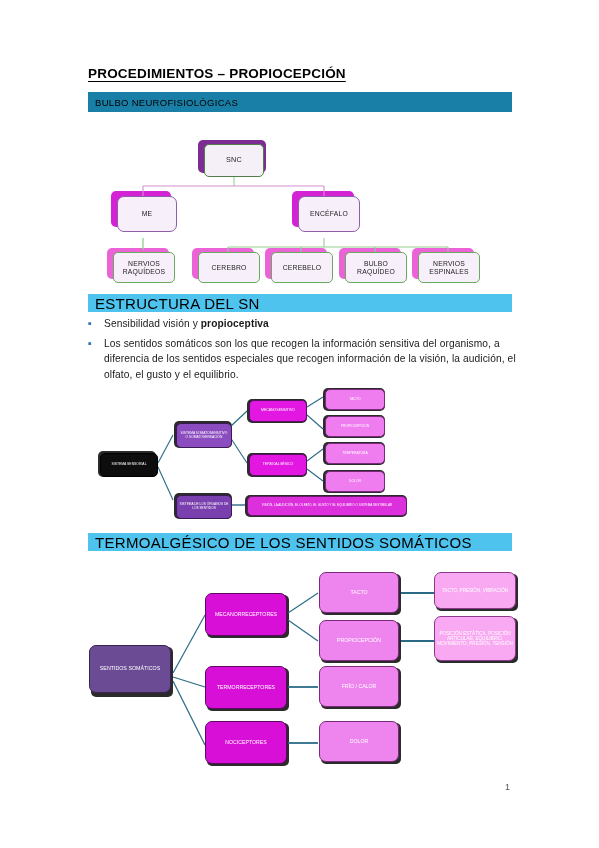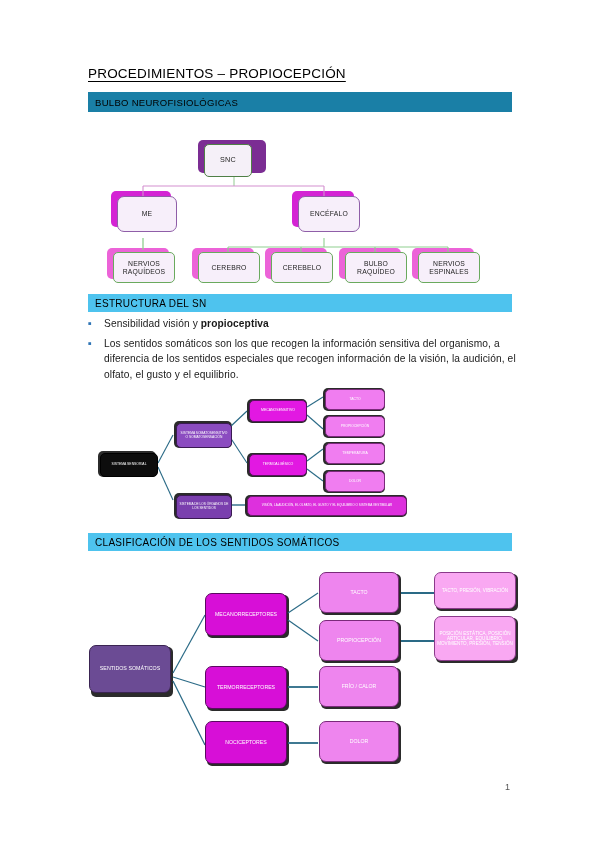--- a/index.html
+++ b/index.html
@@ -4,30 +4,30 @@
 <style>
   html,body{margin:0;padding:0;background:#8a8a8a;}
   body{font-family:"Liberation Sans",sans-serif;}
   .page{
     position:relative;width:599px;height:848px;background:#ffffff;margin:0 auto;
     overflow:hidden;
   }
   
   .doc-title{
     position:absolute;left:88px;top:66px;
-    font-size:13.5px;font-weight:normal;color:#000;letter-spacing:.2px;
+    font-size:13.5px;font-weight:bold;color:#000;letter-spacing:.2px;
     text-decoration:underline;text-underline-offset:3px;
     white-space:nowrap;
   }
   .bar{
     position:absolute;left:88px;width:424px;display:flex;align-items:center;
     box-sizing:border-box;padding-left:7px;color:#000;
   }
   .bar-dark{background:#1a7fa6;height:20px;top:92px;font-size:9.5px;letter-spacing:.3px;}
-  .bar-light{background:#4ec3ee;height:18px;font-size:10px;letter-spacing:.3px;}
+  .bar-light{background:#4ec3ee;height:18px;font-size:15px;letter-spacing:.3px;}
   #bar-estructura{top:294px;}
   #bar-clasificacion{top:533px;}
 
   
   .bullets{position:absolute;left:88px;top:316px;width:430px;}
   .bullet{display:flex;align-items:flex-start;margin-bottom:4px;}
   .bullet .dot{
     width:16px;flex:0 0 16px;color:#2e74b5;font-size:11px;line-height:14px;
   }
   .bullet .btxt{
@@ -87,21 +87,21 @@
 
       <path d="M236,110 L236,119" stroke="#8fd08f" stroke-width="1.1" fill="none"></path>
       <path d="M140,119 L360,119" stroke="#8fd08f" stroke-width="1.1" fill="none"></path>
       <path d="M140,119 L140,126" stroke="#8fd08f" stroke-width="1.1" fill="none"></path>
       <path d="M213,119 L213,126" stroke="#8fd08f" stroke-width="1.1" fill="none"></path>
       <path d="M287,119 L287,126" stroke="#8fd08f" stroke-width="1.1" fill="none"></path>
       <path d="M360,119 L360,126" stroke="#8fd08f" stroke-width="1.1" fill="none"></path>
     </svg>
 
     <div class="shadow" style="left:110px;top:12px;width:68px;height:33px;background:#7b2d93;"></div>
-    <div class="node root" style="left:116px;top:16px;width:48px;height:33px;">
+    <div class="node root" style="left:116px;top:16px;width:60px;height:33px;">
       <span class="lbl">SNC</span>
     </div>
 
     <div class="shadow" style="left:23px;top:63px;width:60px;height:36px;background:#d423d4;"></div>
     <div class="node" style="left:29px;top:68px;width:60px;height:36px;border-color:#8f5ea8;border-radius:7px;">
       <span class="lbl">ME</span>
     </div>
 
     <div class="shadow" style="left:204px;top:63px;width:62px;height:36px;background:#d423d4;"></div>
     <div class="node" style="left:210px;top:68px;width:62px;height:36px;border-color:#8f5ea8;border-radius:7px;">
@@ -205,21 +205,21 @@
     <div class="node solid" style="left:230px;top:86px;width:60px;height:21px;background:#f07df0;border-color:#7a2a7a;font-size:3.4px;">
       <span class="lbl">DOLOR</span>
     </div>
 
     <div class="shadow" style="left:150px;top:110px;width:162px;height:22px;background:#2b2b2b;"></div>
     <div class="node solid" style="left:152px;top:111px;width:160px;height:20px;background:#dd30dd;border-color:#6a1a6a;font-size:3.1px;">
       <span class="lbl">VISIÓN, LA AUDICIÓN, EL OLFATO, EL GUSTO Y EL EQUILIBRIO O SISTEMA VESTIBULAR</span>
     </div>
   </div>
 
-  <div class="bar bar-light" id="bar-clasificacion">CLASIFICACIÓN DE LOS SENTIDOS SOMÁTICOS</div>
+  <div class="bar bar-light" id="bar-clasificacion">TERMOALGÉSICO DE LOS SENTIDOS SOMÁTICOS</div>
 
   <div class="diag" style="left:85px;top:565px;width:440px;height:205px;">
 
     <svg class="links" width="440" height="205">
 
       <path d="M88,108 L120,50" stroke="#2a6a86" stroke-width="1.2" fill="none"></path>
       <path d="M88,112 L120,122" stroke="#2a6a86" stroke-width="1.2" fill="none"></path>
       <path d="M88,116 L120,180" stroke="#2a6a86" stroke-width="1.2" fill="none"></path>
 
       <path d="M203,48 L233,28" stroke="#2a6a86" stroke-width="1.2" fill="none"></path>

